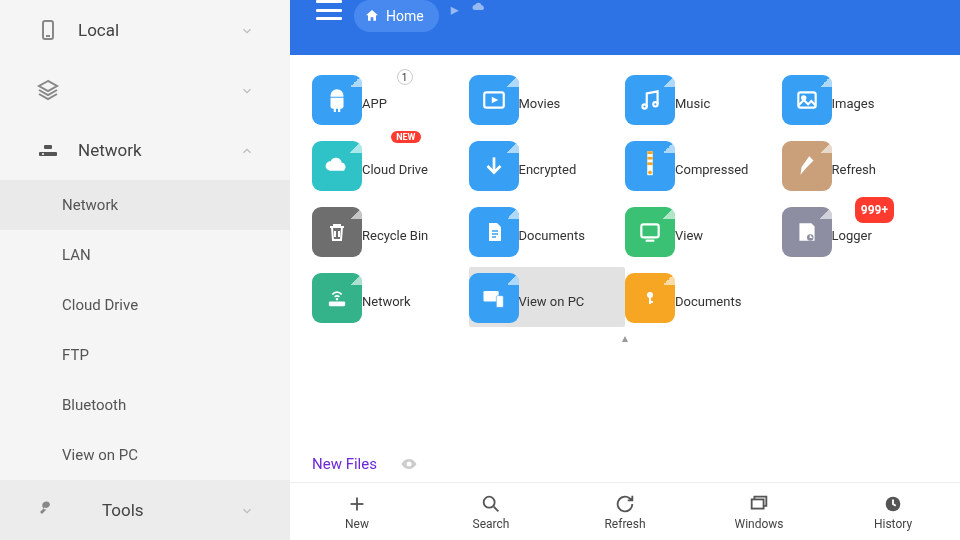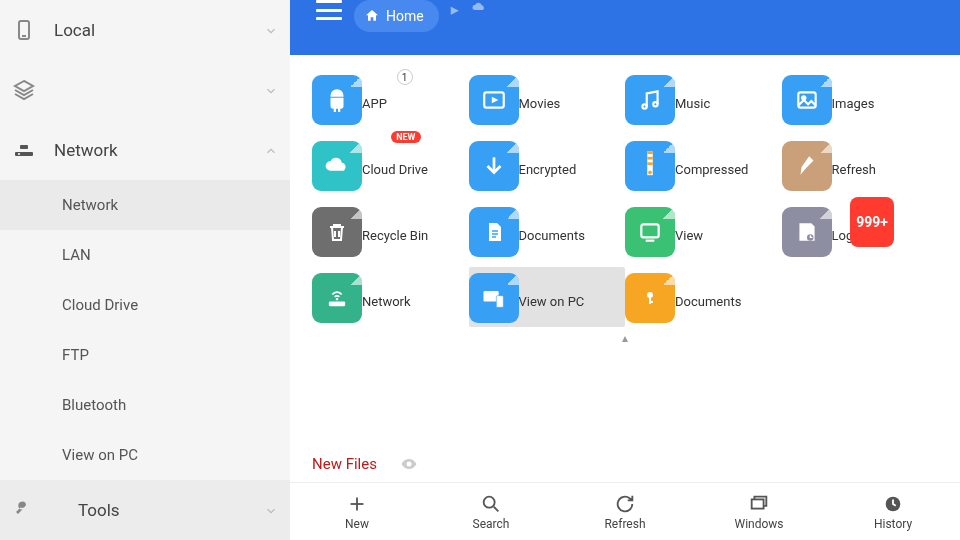--- a/index.html
+++ b/index.html
@@ -1,20 +1,20 @@
 <!DOCTYPE html>
 <html><head>
 <meta charset="utf-8">
 <style>
   * { box-sizing: border-box; margin: 0; padding: 0; }
   body { font-family: -apple-system, Roboto, Arial, sans-serif; width: 960px; height: 540px; overflow: hidden; background: #fff; display: flex; }
   
   
   .sidebar { width: 290px; background: #f5f5f5; display: flex; flex-direction: column; }
-  .sidebar-item { display: flex; align-items: center; height: 60px; padding: 0 12px; color: #555; cursor: pointer; position: relative; justify-content: space-between; }
+  .sidebar-item { display: flex; align-items: center; height: 60px; padding: 0 36px; color: #555; cursor: pointer; position: relative; justify-content: space-between; }
   .sidebar-item .icn { width: 24px; height: 24px; margin-right: 18px; display: flex; align-items: center; justify-content: center; }
   .sidebar-item .lbl { flex: 1; font-size: 17px; color: #444; }
   .sidebar-item .chev { width: 14px; height: 14px; }
   .sidebar-sub { padding-left: 62px; height: 50px; display: flex; align-items: center; font-size: 15px; color: #555; cursor: pointer; }
   .sidebar-sub.sel { background: #eaeaea; }
   .sidebar .tools { margin-top: auto; background: #ececec; gap: 24px; }
   
   
   .main { flex: 1; display: flex; flex-direction: column; }
   .topbar { height: 55px; background: #2E73E5; display: flex; align-items: flex-start; padding: 0 26px; gap: 12px; }
@@ -26,24 +26,24 @@
   
   .grid-area { flex: 1; padding: 14px 22px 0 22px; overflow: hidden; position: relative; }
   .grid { display: grid; grid-template-columns: repeat(4, 1fr); gap: 6px 0; }
   .tile { display: flex; align-items: center; padding: 6px 0 4px 0; cursor: pointer; position: relative; border-radius: 2px; }
   .tile.sel { background: #e2e2e2; }
   .tile .box { width: 50px; height: 50px; border-radius: 9px; display: flex; align-items: center; justify-content: center; position: relative; }
   .tile .box .fold { position: absolute; top:0; right:0; width:12px; height:12px; background: linear-gradient(135deg, transparent 50%, rgba(255,255,255,0.6) 50%); border-top-right-radius:9px; }
   .tile .cap { margin-top: 6px; font-size: 13px; color: #333; }
   .badge-num { position:absolute; top:0px; right:56px; background:#fff; border:1px solid #ccc; border-radius:50%; width:16px; height:16px; font-size:10px; display:flex; align-items:center; justify-content:center; color:#333; }
   .badge-new { position:absolute; top:-4px; right:48px; background:#ff3b30; color:#fff; font-size:9px; font-weight:bold; padding:1px 5px; border-radius:7px; }
-  .badge-999 { position:absolute; top:-4px; right:44px; background:#ff3b30; color:#fff; font-size:14px; font-weight:bold; padding:17px 6px; border-radius:8px; }
+  .badge-999 { position:absolute; top:-4px; right:44px; background:#ff3b30; color:#fff; font-size:12px; font-weight:bold; padding:6px 6px; border-radius:8px; }
   
   .collapse-caret { text-align:center; color:#999; font-size:12px; margin-top:4px; cursor:pointer; }
-  .newfiles { position:absolute; bottom:8px; left:22px; color:#b91c1c; font-size:15px; display:flex; align-items:center; gap:22px; }
+  .newfiles { position:absolute; bottom:8px; left:22px; color:#6d28d9; font-size:15px; display:flex; align-items:center; gap:22px; }
   
   .bottombar { height: 58px; display: flex; border-top: 1px solid #eee; }
   .bbtn { flex:1; display:flex; flex-direction:column; align-items:center; justify-content:center; gap:2px; cursor:pointer; color:#444; font-size:12px; }
   .bbtn svg { width:22px; height:22px; }
 </style>
 </head>
 <body>
 
 <div class="sidebar">
   <div class="sidebar-item">

